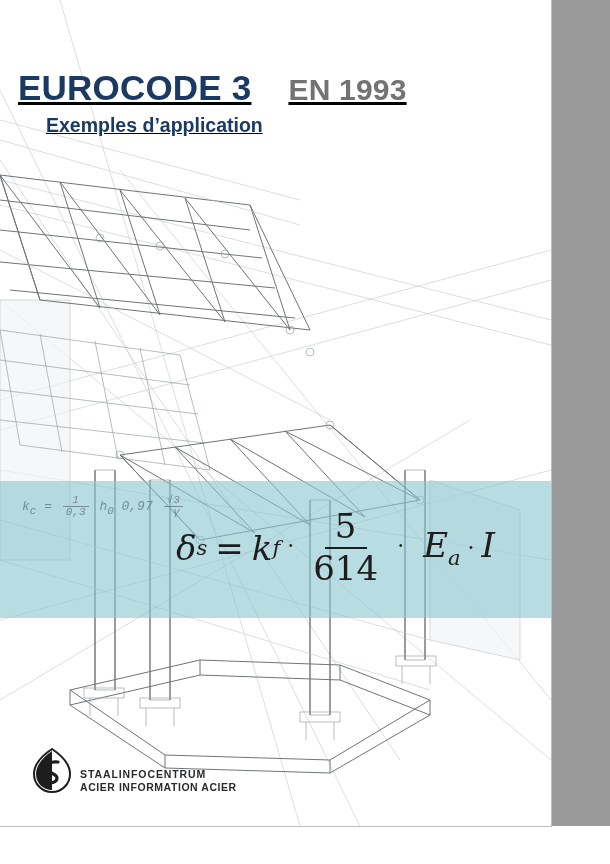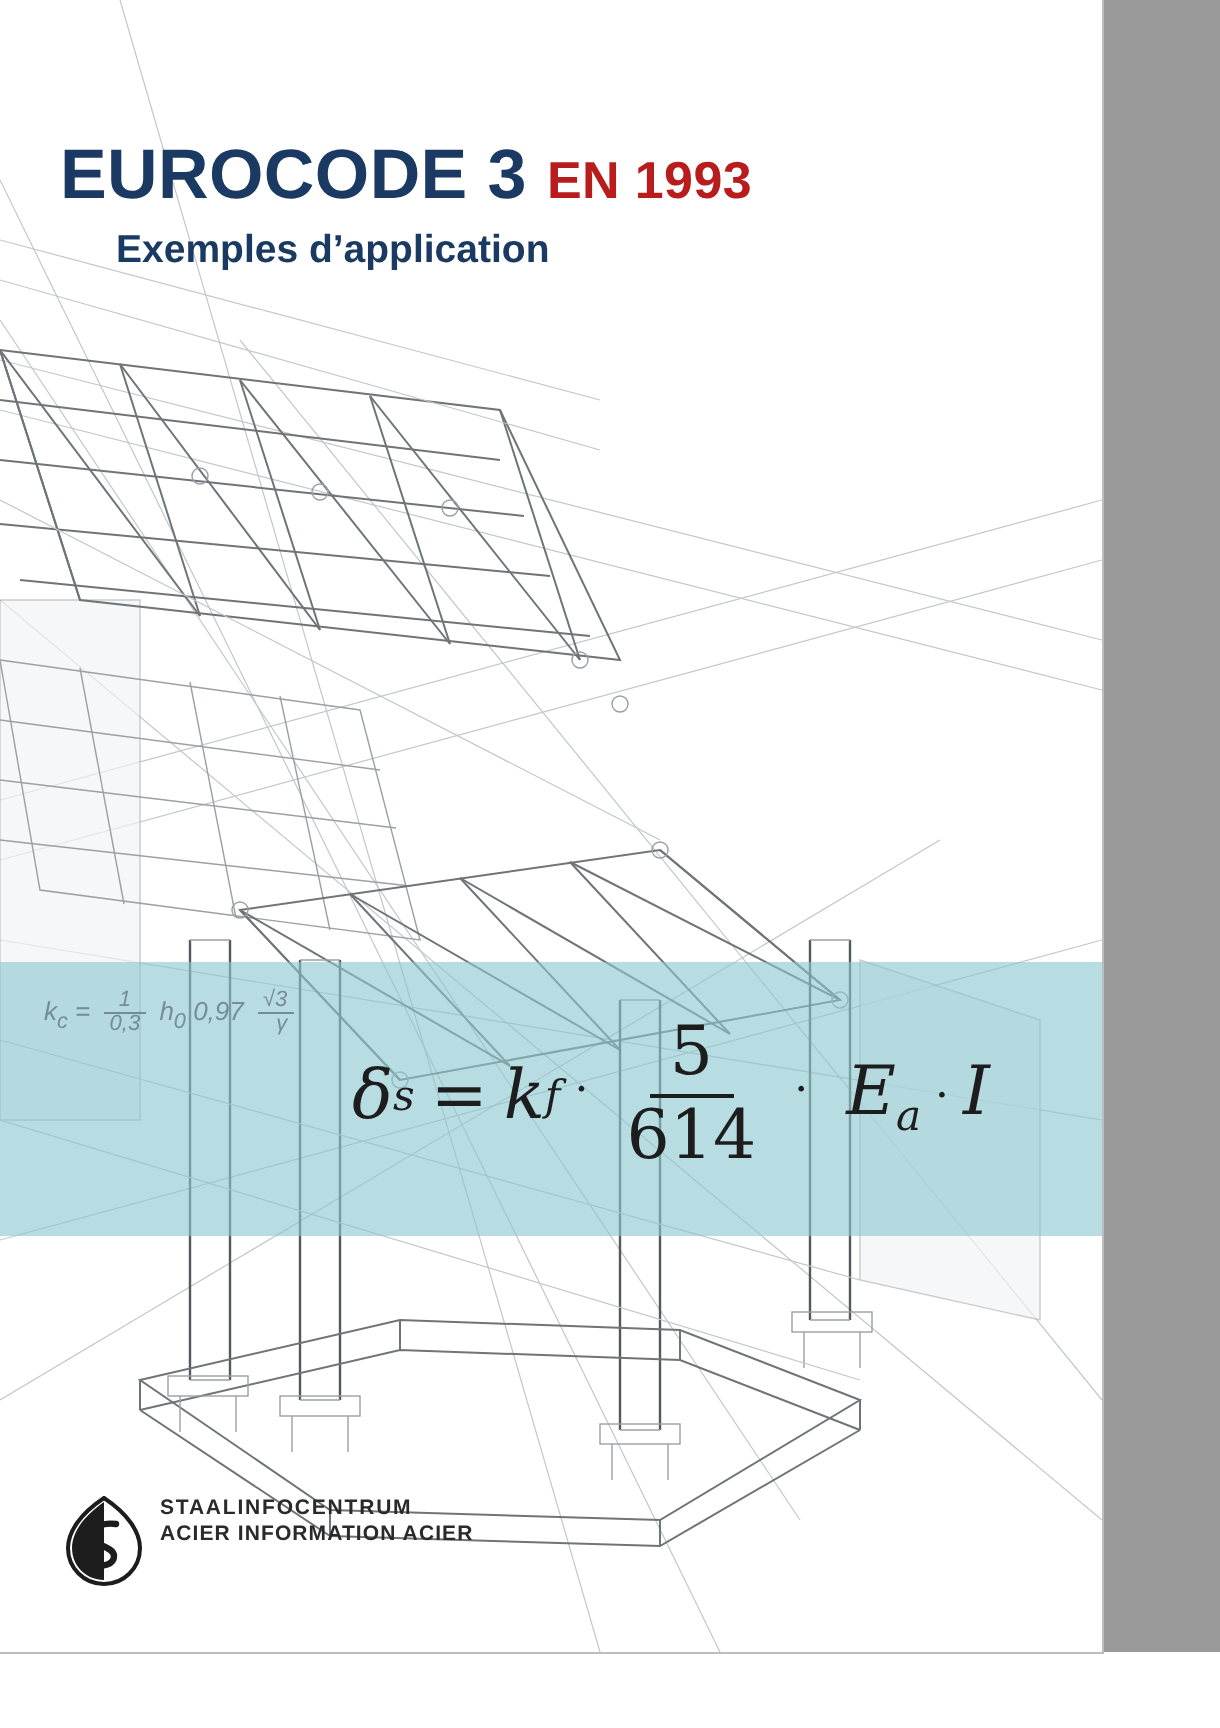--- a/index.html
+++ b/index.html
@@ -56,43 +56,45 @@
     position: absolute;
     left: 0;
     top: 0;
     width: 551px;
     height: 826px;
   }
 
   
   .title-block {
     position: absolute;
-    left: 30px;
+    left: 18px;
     top: 70px;
     width: 470px;
     z-index: 6;
+    text-decoration: underline;
   }
   .title-main-row {
     display: flex;
     align-items: baseline;
     gap: 10px;
     white-space: nowrap;
   }
   .title-main {
     font-size: 35px;
     font-weight: bold;
     color: #1b3a63;
     letter-spacing: 0.2px;
     line-height: 1.05;
   }
   .title-code {
-    font-size: 26px;
+    font-size: 30px;
     font-weight: bold;
-    color: #b91c1c;
+    color: #737373;
     letter-spacing: 0.2px;
+    margin-left: 27px;
   }
   .subtitle {
     margin-top: 6px;
     font-size: 19.5px;
     font-weight: bold;
     color: #1b3a63;
     line-height: 1.32;
     white-space: nowrap;
     margin-left: 28px;
   }
@@ -108,21 +110,21 @@
     width: 551px;
     height: 137px;
     background: rgba(138, 198, 209, 0.62);
     z-index: 5;
     overflow: hidden;
   }
   .formula-band .faint-formula {
     position: absolute;
     left: 22px;
     top: 14px;
-    font-family: Liberation Sans, sans-serif;
+    font-family: Liberation Mono, monospace;
     font-style: italic;
     font-size: 13px;
     color: #5c6f76;
     opacity: 0.72;
     white-space: nowrap;
   }
   .formula-band .faint-formula .frac {
     display: inline-block;
     vertical-align: middle;
     text-align: center;
@@ -188,21 +190,21 @@
   .frac-big .den {
     padding: 2px 10px 0 10px;
   }
 
   
   .logo-block {
     position: absolute;
     left: 32px;
     top: 748px;
     display: flex;
-    align-items: flex-start;
+    align-items: flex-end;
     gap: 8px;
     z-index: 6;
   }
   .logo-mark {
     width: 40px;
     height: 46px;
     position: relative;
   }
   .logo-text {
     font-family: "Liberation Sans", sans-serif;

